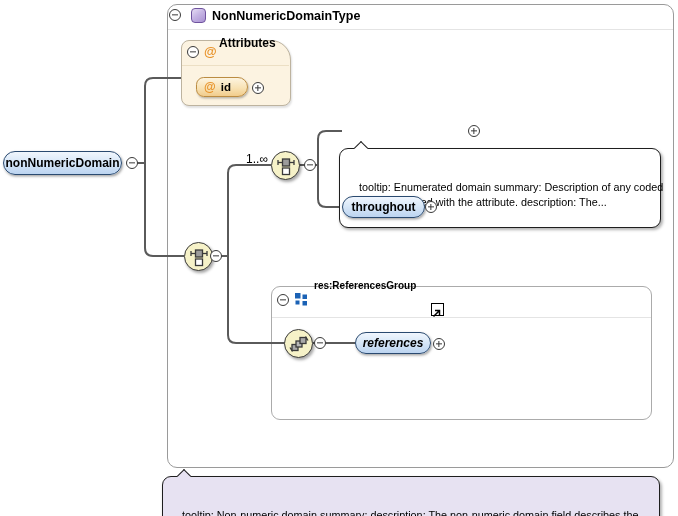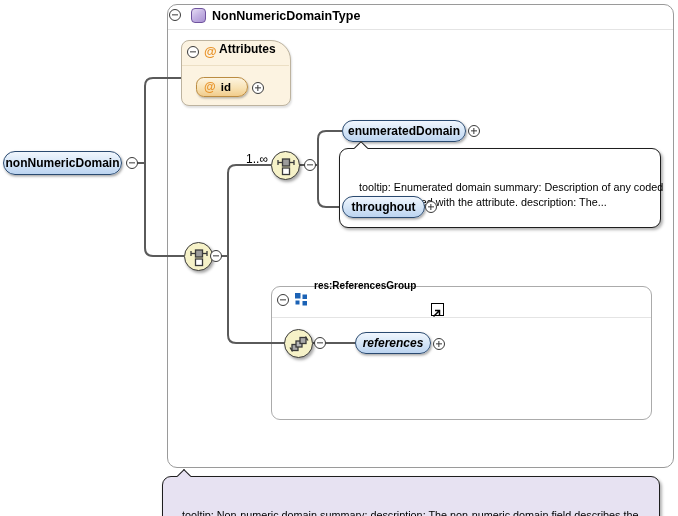--- a/index.html
+++ b/index.html
@@ -67,21 +67,21 @@
       <path d="M313,343 H355"></path>
     </g>
   </svg>
 
   <div class="abs toggle" style="left:169px;top:9px;"></div>
   <div class="abs typeicon" style="left:191px;top:8px;"></div>
   <div class="abs hdr-label" style="left:212px;top:9px;z-index:3;">NonNumericDomainType</div>
 
   <div class="abs toggle" style="left:187px;top:46px;"></div>
   <span class="abs at" style="left:204px;top:45px;z-index:3;">@</span>
-  <div class="abs hdr-label" style="left:219px;top:42px;font-size:12px;z-index:3;">Attributes</div>
+  <div class="abs hdr-label" style="left:219px;top:36px;font-size:12px;z-index:3;">Attributes</div>
   <div class="abs idbadge" style="left:196px;top:77px;width:52px;height:20px;">
     <span class="at" style="font-size:12px;">@</span>
     <span>id</span>
   </div>
   <div class="abs toggle plus" style="left:252px;top:82px;"></div>
 
   <div class="abs pill" style="left:3px;top:151px;width:119px;height:24px;">
     <span>nonNumericDomain</span>
   </div>
   <div class="abs toggle" style="left:126px;top:157px;"></div>
@@ -106,23 +106,20 @@
         <line x1="2" y1="6.5" x2="18" y2="6.5"></line>
         <line x1="2" y1="4" x2="2" y2="9"></line>
         <line x1="18" y1="4" x2="18" y2="9"></line>
         <rect x="6.5" y="3" width="7" height="7" fill="#9c9c9c"></rect>
         <rect x="6.5" y="12" width="7" height="6.5" fill="#ffffff"></rect>
       </g>
     </svg>
   </div>
   <div class="abs toggle" style="left:304px;top:159px;"></div>
 
-  <div class="abs pill" style="left:342px;top:120px;width:124px;height:22px;">
-    <span>enumeratedDomain</span>
-  </div>
   <div class="abs toggle plus" style="left:468px;top:125px;"></div>
   <div class="abs tooltip" style="left:339px;top:148px;width:322px;">
     <span class="caret" style="left:16px;"></span>
     <span>tooltip: Enumerated domain summary: Description of any coded
 values associated with the attribute. description: The...</span>
   </div>
 
   <div class="abs pill" style="left:342px;top:196px;width:83px;height:22px;">
     <span>throughout</span>
   </div>

